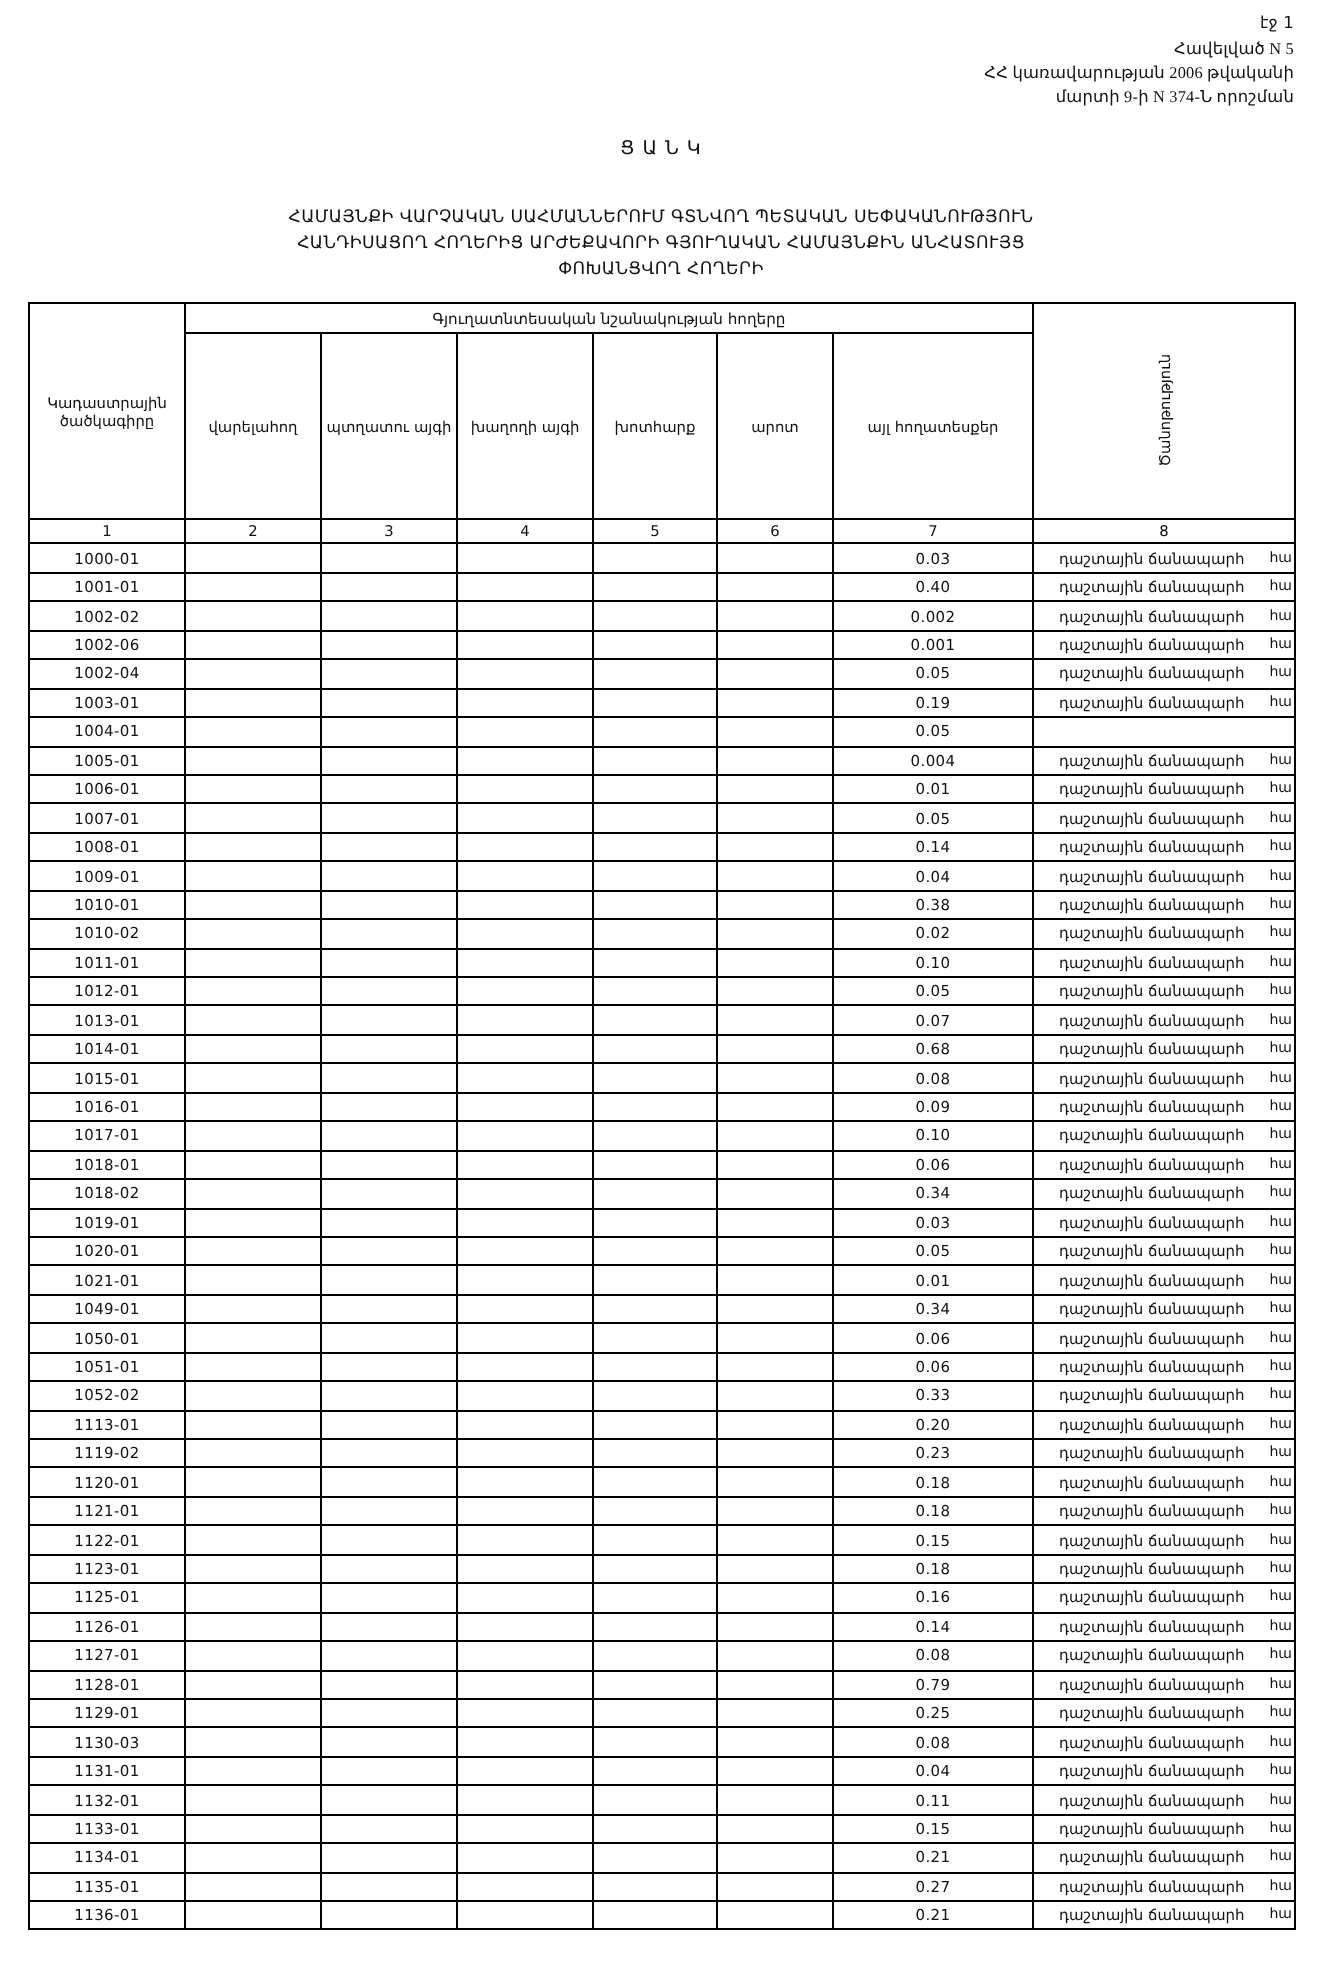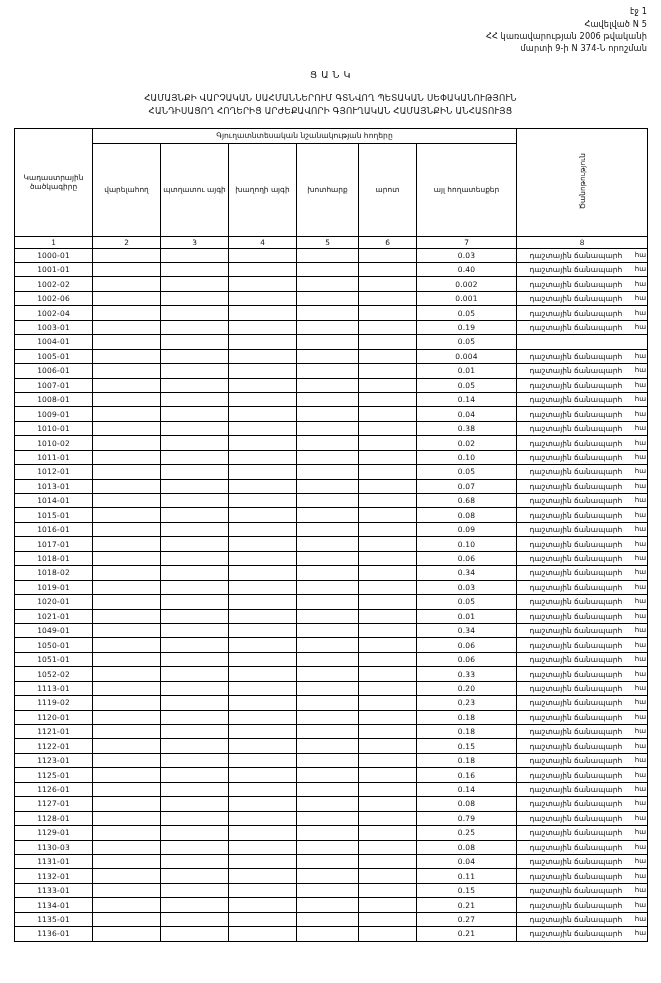--- a/index.html
+++ b/index.html
@@ -37,31 +37,32 @@
     font-size: 8.2px;
     letter-spacing: .1px;
   }
   .pageno {
     font-size: 8.2px;
     margin-bottom: 1px;
   }
   .annex {
     font-size: 8.2px;
     text-align: right;
+    font-family: Liberation Serif, serif;
   }
   
   .title-block {
     text-align: center;
     margin-top: 13px;
     line-height: 1.5;
   }
   .t-main {
     font-size: 9.5px;
     letter-spacing: .5px;
-    margin-bottom: 10px;
+    margin-bottom: 21px;
   }
   .t-line {
     font-size: 8.6px;
     letter-spacing: .2px;
   }
   
   table.main {
     margin-top: 10px;
     border-collapse: collapse;
     width: 633px;
@@ -133,20 +134,21 @@
       <div class="annex">Հավելված N 5</div>
       <div class="annex">ՀՀ կառավարության 2006 թվականի</div>
       <div class="annex">մարտի 9-ի N 374-Ն որոշման</div>
     </div>
   </div>
 
   <div class="title-block">
     <div class="t-main">Ց Ա Ն Կ</div>
     <div class="t-line">ՀԱՄԱՅՆՔԻ ՎԱՐՉԱԿԱՆ ՍԱՀՄԱՆՆԵՐՈՒՄ  ԳՏՆՎՈՂ  ՊԵՏԱԿԱՆ ՍԵՓԱԿԱՆՈՒԹՅՈՒՆ</div>
     <div class="t-line">ՀԱՆԴԻՍԱՑՈՂ ՀՈՂԵՐԻՑ ԱՐԺԵՔԱՎՈՐԻ ԳՅՈՒՂԱԿԱՆ ՀԱՄԱՅՆՔԻՆ ԱՆՀԱՏՈՒՅՑ</div>
+    <div class="t-line">ՓՈԽԱՆՑՎՈՂ ՀՈՂԵՐԻ</div>
   </div>
 
   <table class="main">
     <colgroup>
       <col style="width:78px">
       <col style="width:68px">
       <col style="width:68px">
       <col style="width:68px">
       <col style="width:62px">
       <col style="width:58px">

